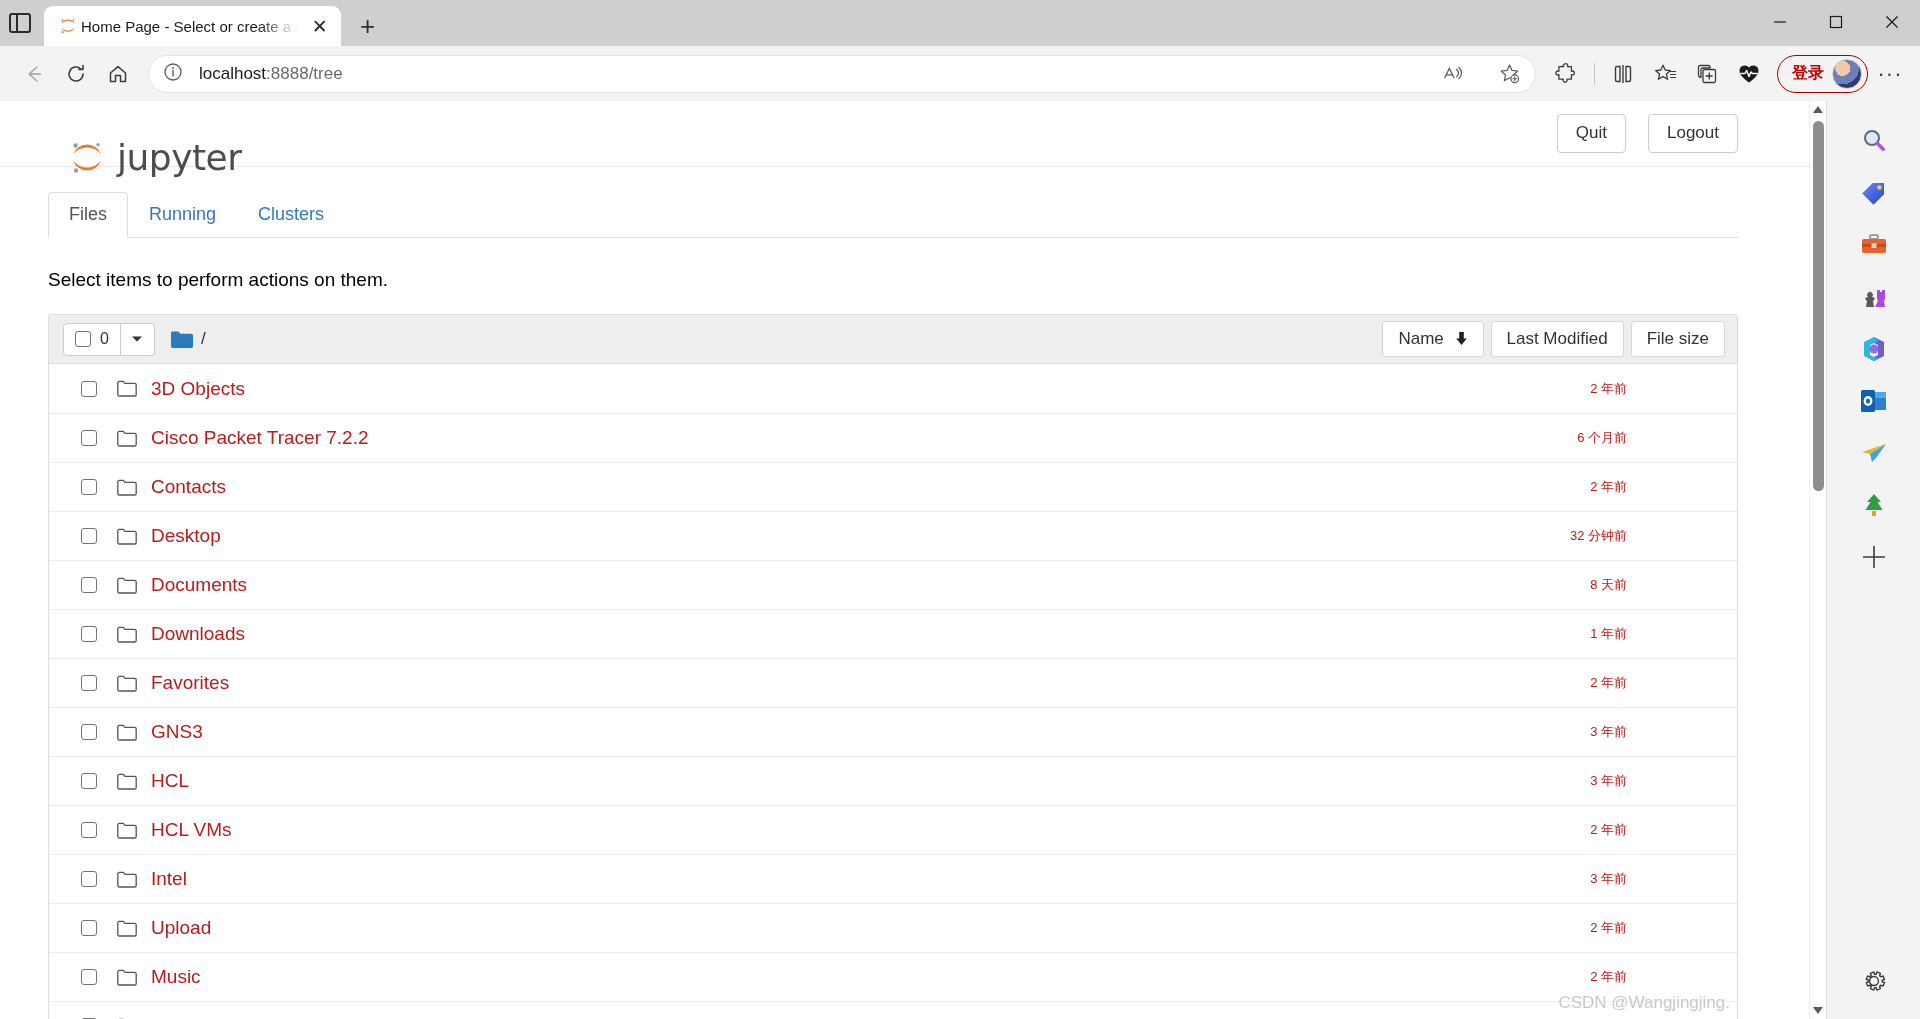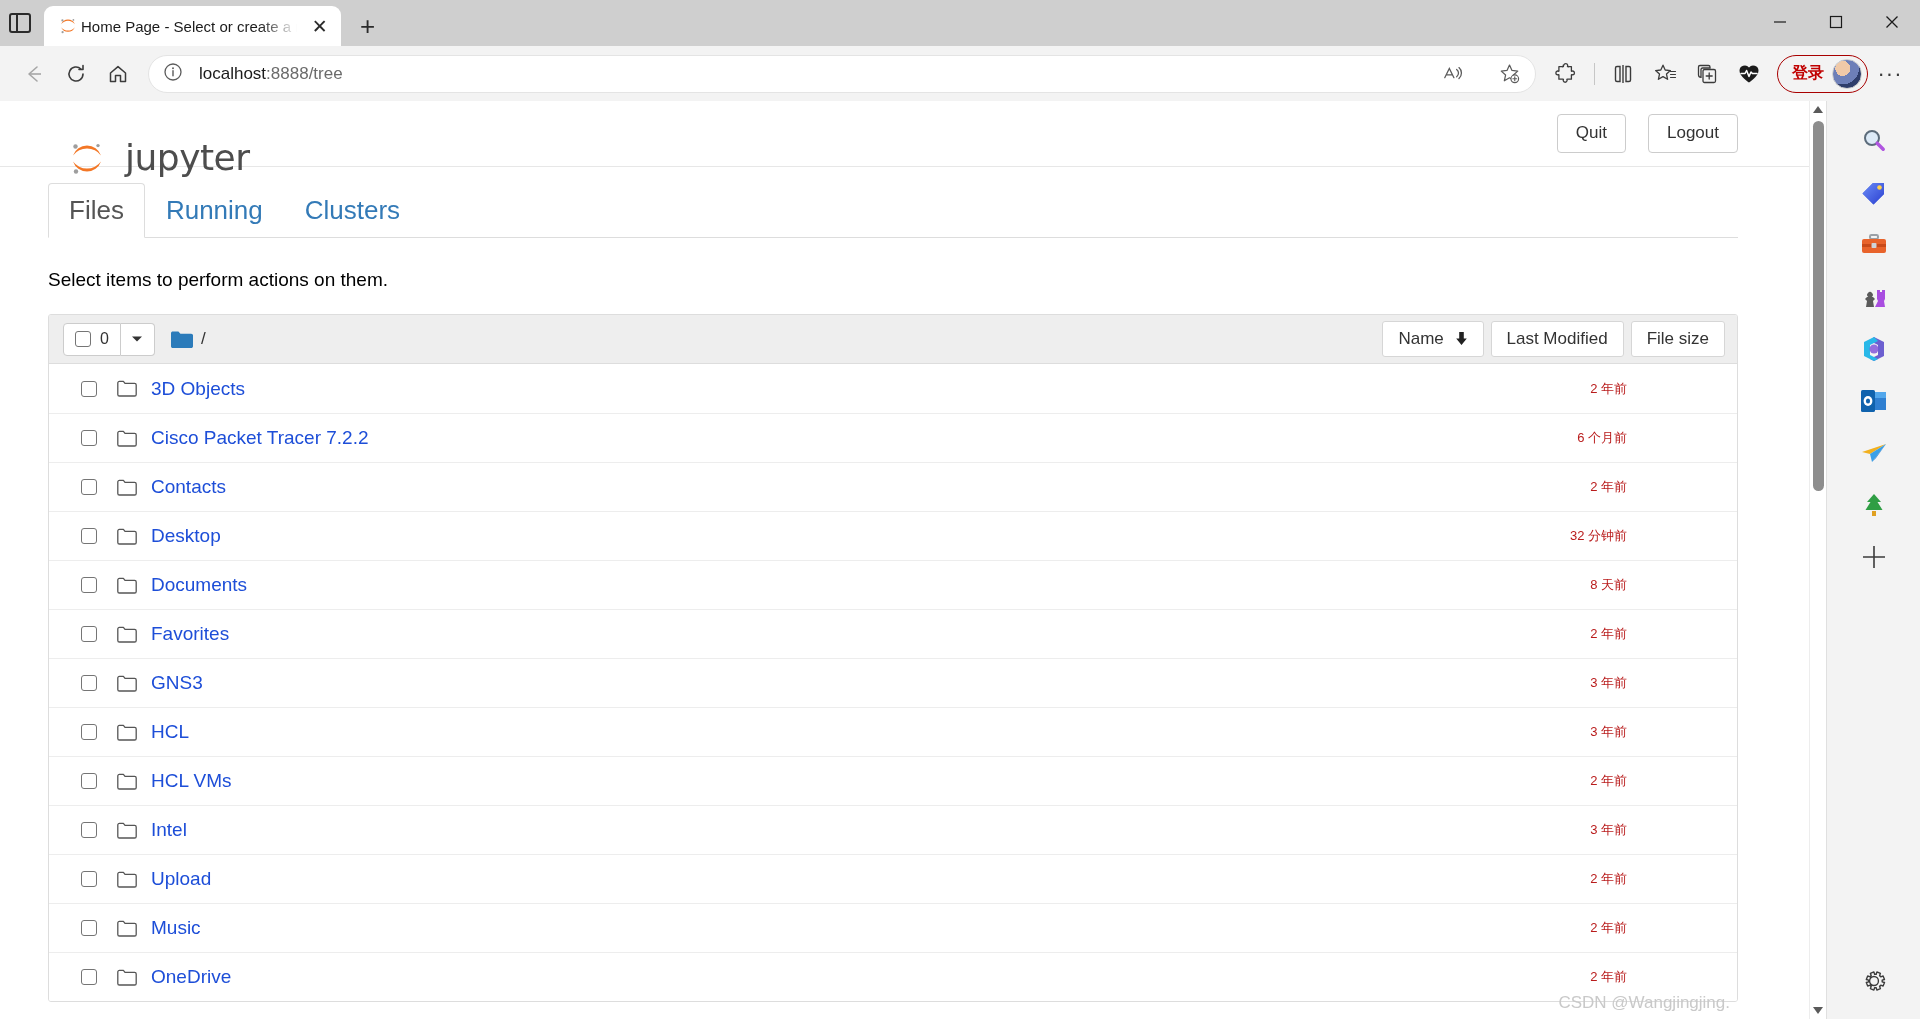--- a/index.html
+++ b/index.html
@@ -122,39 +122,39 @@
     background: #8d8d8d; border-radius: 6px;
   }
   .sb-down { position: absolute; bottom: 0; left: 0; right: 0; }
 
   
   .jp-header {
     height: 66px; border-bottom: 1px solid #e7e7e7;
     display: flex; align-items: center; padding: 0 0 0 68px;
     position: relative; background:#fff;
   }
-  .jp-logo { display: flex; align-items: flex-end; gap: 19px; margin-top: 48px; }
+  .jp-logo { display: flex; align-items: flex-start; gap: 11px; margin-top: 48px; }
   .jp-mark { width: 38px; height: 40px; }
   .jp-word { font-size: 36px; color: #4d4d4d; font-weight: 400; letter-spacing: -0.5px;
              font-family: "DejaVu Sans", sans-serif; }
   .jp-header-btns { position: absolute; right: 88px; display: flex; gap: 22px; }
   .btn {
     border: 1px solid #cccccc; background: #ffffff; border-radius: 4px;
     font-size: 17px; color: #333333; padding: 8px 18px; line-height: 1.2;
     font-family: "Liberation Sans", sans-serif;
   }
 
   .jp-body { padding: 0 88px 0 48px; }
 
   .tabs-row {
     display: flex; align-items: flex-end; border-bottom: 1px solid #dddddd;
     margin-top: 25px; height: 46px; padding-left: 0;
   }
   .tab-item {
-    font-size: 26px; color: #337ab7; padding: 11px 20px; line-height: 1.2;
+    font-size: 18px; color: #337ab7; padding: 11px 20px; line-height: 1.2;
     border: 1px solid transparent; border-radius: 4px 4px 0 0; margin-bottom: -1px;
   }
   .tab-item.active {
     color: #555555; background: #ffffff;
     border-color: #dddddd #dddddd #ffffff;
   }
 
   .actions-row {
     display: flex; align-items: center; justify-content: space-between;
     margin-top: 22px; height: 40px;
@@ -198,21 +198,21 @@
     padding: 7px 15px; margin-left: 7px; border-radius: 3px; white-space: nowrap;
   }
 
   .row {
     display: flex; align-items: center; height: 49px;
     border-top: 1px solid #ededed; padding: 0 22px 0 32px; background: #fff;
   }
   .row:first-child { border-top: none; }
   .row-cb { margin-right: 20px; }
   .folder-ic { width: 20px; height: 17px; flex: 0 0 20px; margin-right: 14px; }
-  .row-name { font-size: 19px; color: #1d4ed8; white-space: nowrap; }
+  .row-name { font-size: 19px; color: #b91c1c; white-space: nowrap; }
   .row-mod { margin-left: auto; font-size: 13px; color: #b91c1c; white-space: nowrap; }
   .row-size { width: 88px; text-align: right; font-size: 17px; color: #333333; }
 
   .watermark {
     position: absolute; right: 96px; bottom: 6px;
     font-size: 17px; color: #c9c9c9; white-space: nowrap; z-index: 8;
   }
 </style>
 </head>
 <body>
@@ -470,20 +470,31 @@
                 <span class="row-mod">8 天前</span>
                 <span class="row-size"></span>
               </div>
               <div class="row">
                 <span class="cb row-cb"></span>
                 <span class="folder-ic">
                   <svg width="20" height="17" viewBox="0 0 20 17" style="display:block">
                     <path d="M0.8 3C0.8 2.1 1.5 1.4 2.4 1.4H6.4L8 3.4H17.6C18.5 3.4 19.2 4.1 19.2 5V14.4C19.2 15.3 18.5 16 17.6 16H2.4C1.5 16 0.8 15.3 0.8 14.4Z" fill="none" stroke="#555" stroke-width="1.3" stroke-linejoin="round"></path>
                   </svg>
                 </span>
+                <span class="row-name">Downloads</span>
+                <span class="row-mod">1 年前</span>
+                <span class="row-size"></span>
+              </div>
+              <div class="row">
+                <span class="cb row-cb"></span>
+                <span class="folder-ic">
+                  <svg width="20" height="17" viewBox="0 0 20 17" style="display:block">
+                    <path d="M0.8 3C0.8 2.1 1.5 1.4 2.4 1.4H6.4L8 3.4H17.6C18.5 3.4 19.2 4.1 19.2 5V14.4C19.2 15.3 18.5 16 17.6 16H2.4C1.5 16 0.8 15.3 0.8 14.4Z" fill="none" stroke="#555" stroke-width="1.3" stroke-linejoin="round"></path>
+                  </svg>
+                </span>
                 <span class="row-name">Favorites</span>
                 <span class="row-mod">2 年前</span>
                 <span class="row-size"></span>
               </div>
               <div class="row">
                 <span class="cb row-cb"></span>
                 <span class="folder-ic">
                   <svg width="20" height="17" viewBox="0 0 20 17" style="display:block">
                     <path d="M0.8 3C0.8 2.1 1.5 1.4 2.4 1.4H6.4L8 3.4H17.6C18.5 3.4 19.2 4.1 19.2 5V14.4C19.2 15.3 18.5 16 17.6 16H2.4C1.5 16 0.8 15.3 0.8 14.4Z" fill="none" stroke="#555" stroke-width="1.3" stroke-linejoin="round"></path>
                   </svg>

